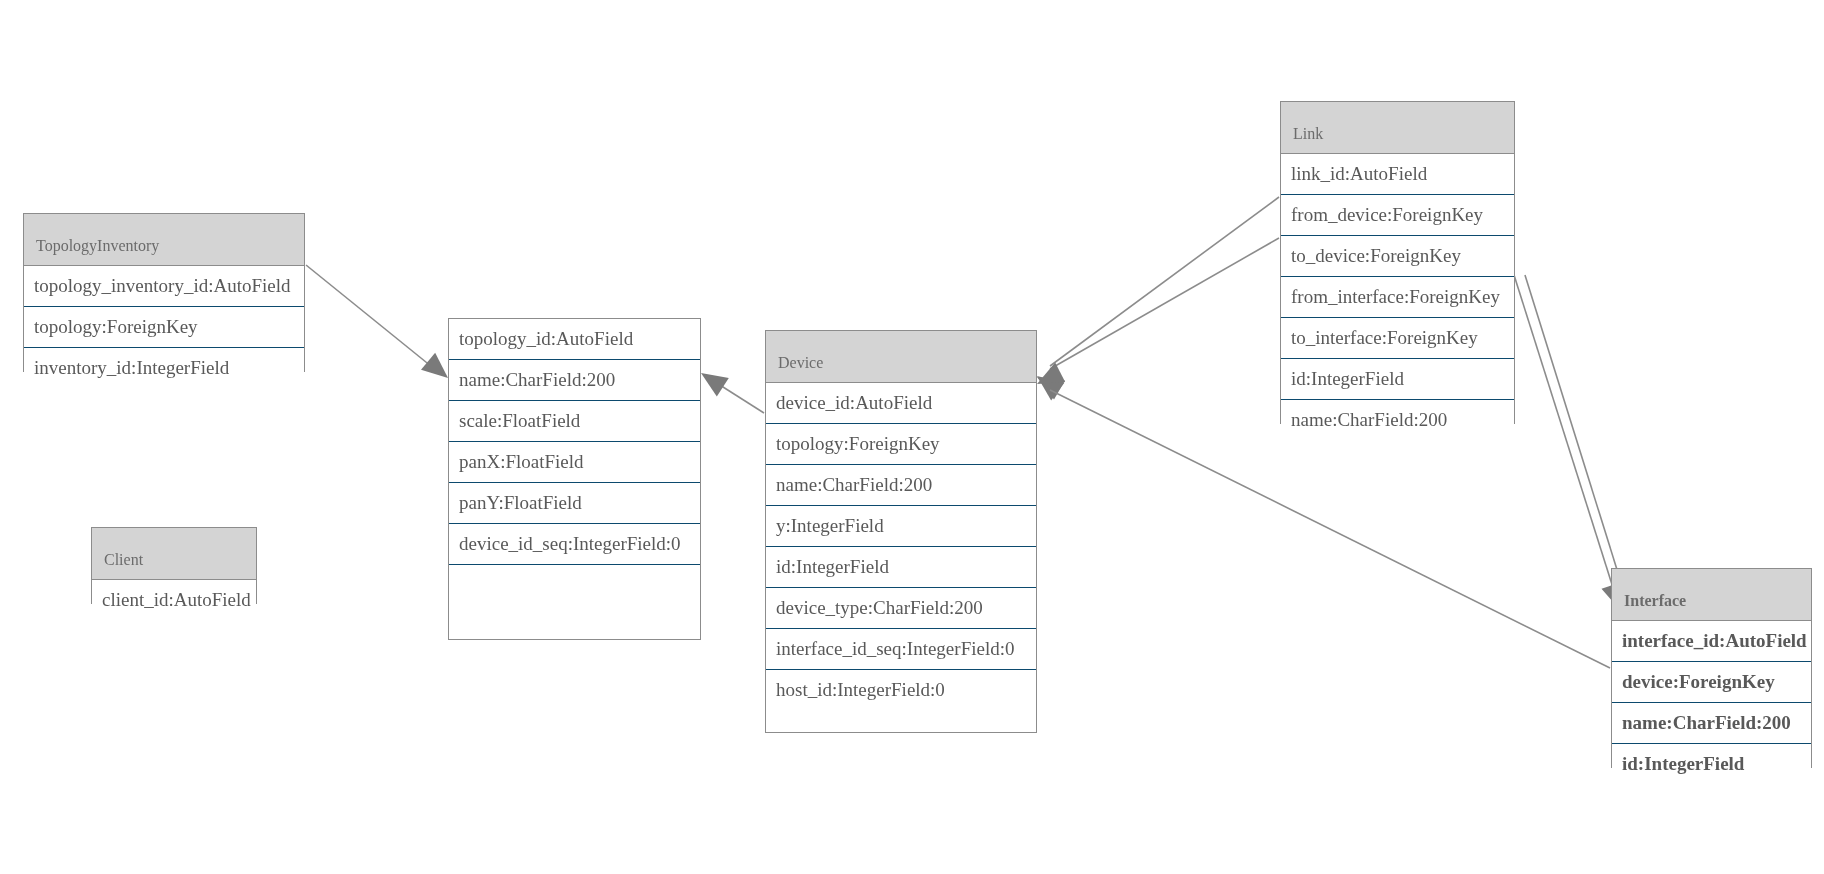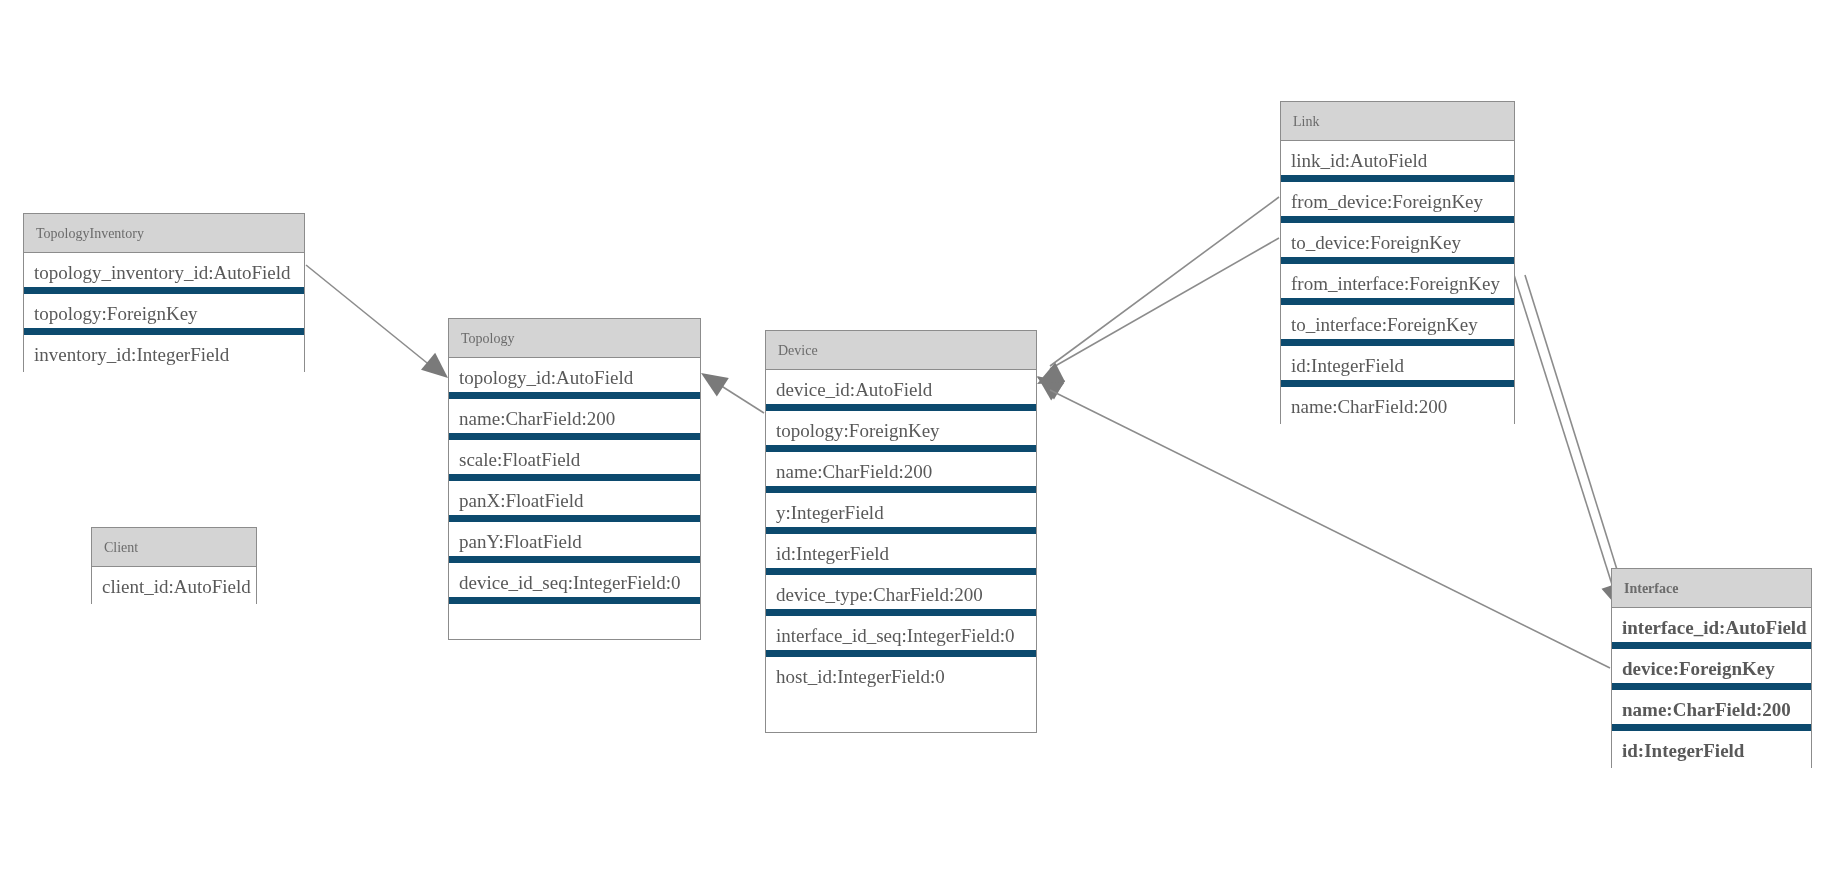--- a/index.html
+++ b/index.html
@@ -31,30 +31,30 @@
     position: absolute;
     box-sizing: border-box;
     border: 1px solid #8c8c8c;
     background: #ffffff;
   }
   .entity-header {
     box-sizing: border-box;
     background: #d4d4d4;
     border-bottom: 1px solid #8c8c8c;
     color: #6b6b6b;
-    font-size: 14px;
+    font-size: 16px;
     line-height: 40px;
-    height: 39px;
-    padding: 0 0 0 12px;
+    height: 52px;
+    padding: 12px 0 0 12px;
     white-space: nowrap;
     overflow: hidden;
   }
   .entity-field {
     box-sizing: border-box;
-    border-bottom: 7px solid #0c4a6e;
+    border-bottom: 1px solid #0c4a6e;
     color: #595959;
     font-size: 19px;
     line-height: 40px;
     height: 41px;
     padding: 0 10px 0 10px;
     white-space: nowrap;
     overflow: hidden;
     background: #ffffff;
   }
   .entity-field.last {
@@ -99,21 +99,20 @@
       <div class="entity-header">TopologyInventory</div>
       <div class="entity-field">topology_inventory_id:AutoField</div>
       <div class="entity-field">topology:ForeignKey</div>
       <div class="entity-field last">inventory_id:IntegerField</div>
     </div>
     <div class="entity" style="left: 91px; top: 527px; width: 166px; height: 77px;">
       <div class="entity-header">Client</div>
       <div class="entity-field last">client_id:AutoField</div>
     </div>
     <div class="entity" style="left: 448px; top: 318px; width: 253px; height: 322px;">
-      <div class="entity-header">Topology</div>
       <div class="entity-field">topology_id:AutoField</div>
       <div class="entity-field">name:CharField:200</div>
       <div class="entity-field">scale:FloatField</div>
       <div class="entity-field">panX:FloatField</div>
       <div class="entity-field">panY:FloatField</div>
       <div class="entity-field">device_id_seq:IntegerField:0</div>
     </div>
     <div class="entity" style="left: 765px; top: 330px; width: 272px; height: 403px;">
       <div class="entity-header">Device</div>
       <div class="entity-field">device_id:AutoField</div>

